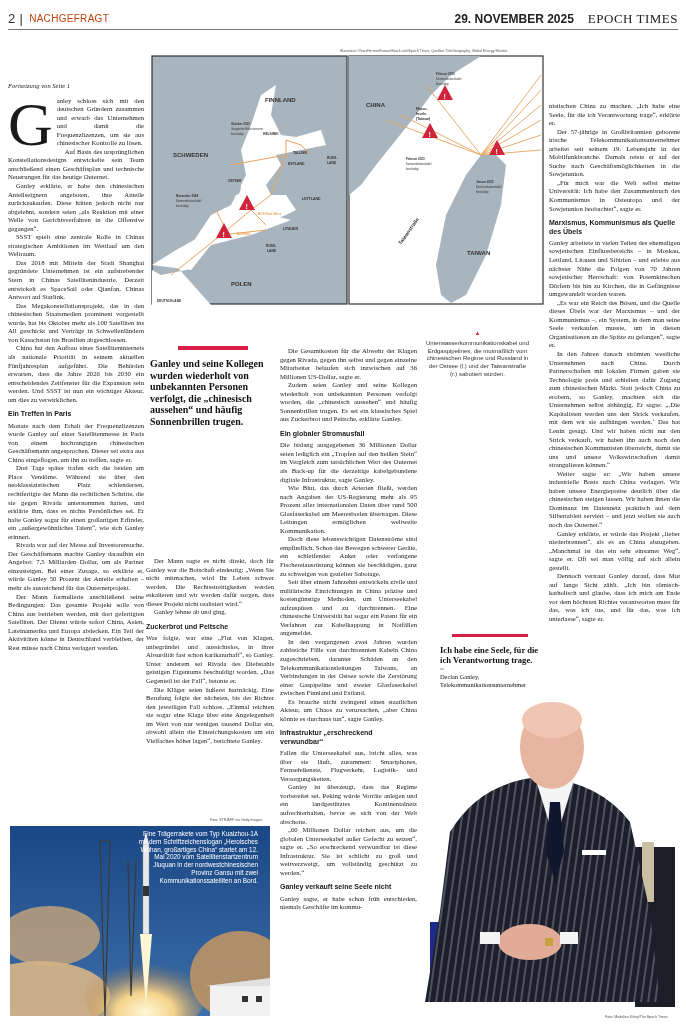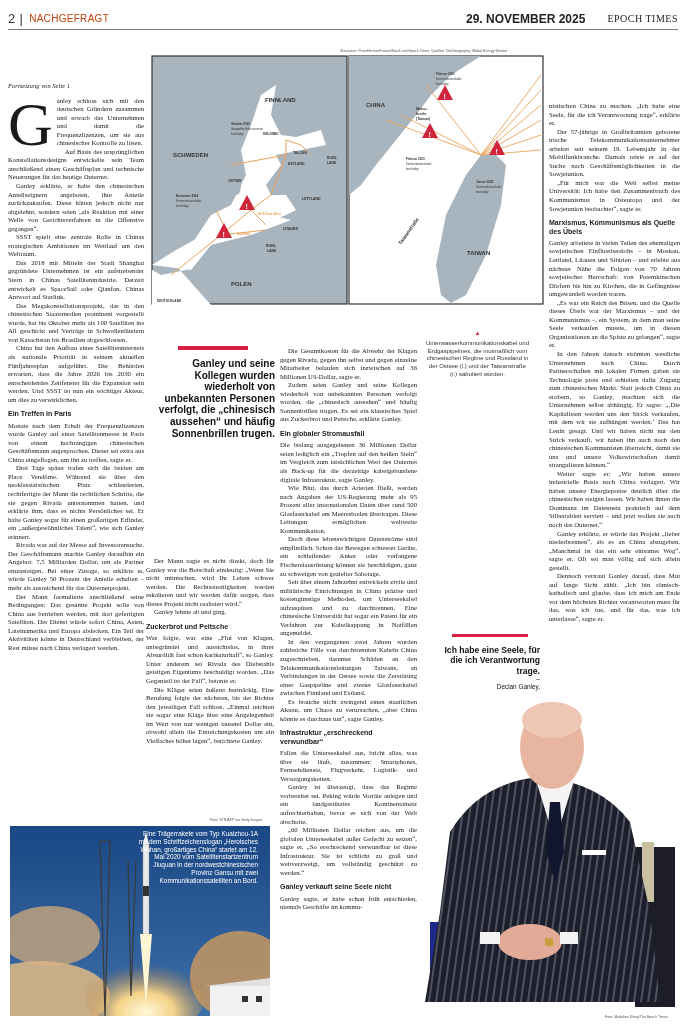--- a/index.html
+++ b/index.html
@@ -3,38 +3,38 @@
 <meta charset="utf-8">
 <style>
   * { box-sizing: border-box; margin: 0; padding: 0; }
   html, body { width: 686px; height: 1024px; background: #fff; overflow: hidden; }
   body { position: relative; font-family: "Liberation Serif", serif; color: #1a1a1a; }
 
   .masthead { position: absolute; left: 8px; top: 8px; width: 670px; height: 22px; border-bottom: 1px solid #777; display: flex; align-items: center; }
   .masthead .pg { font-family: "Liberation Sans", sans-serif; font-size: 13px; color: #333; letter-spacing: .3px; }
   .masthead .section { font-family: "Liberation Sans", sans-serif; font-size: 10px; color: #c2410c; margin-left: 6px; letter-spacing: .3px; }
   .masthead .date { margin-left: auto; font-family: "Liberation Sans", sans-serif; font-size: 12px; font-weight: bold; color: #222; }
-  .masthead .brand { margin-left: 22px; font-family: "Liberation Serif", serif; font-size: 10px; color: #222; letter-spacing: .5px; }
+  .masthead .brand { margin-left: 14px; font-family: "Liberation Serif", serif; font-size: 13px; color: #222; letter-spacing: .5px; }
 
   .col { position: absolute; font-size: 6.7px; line-height: 8.55px; text-align: justify; hyphens: auto; }
   .col p { text-indent: 8px; }
   .col p.noind { text-indent: 0; }
   .col h3 { font-family: "Liberation Sans", sans-serif; font-size: 7px; font-weight: bold; line-height: 8.4px; margin: 6px 0 3px; text-indent: 0; text-align: left; }
   .kicker { font-style: italic; font-size: 6.6px; margin-bottom: 6px; }
   .dropcap { float: left; font-size: 62px; line-height: 50px; margin: 2px 4px 0 0; font-family: "Liberation Serif", serif; }
 
   .credit { font-family: "Liberation Sans", sans-serif; font-size: 3.6px; color: #555; position: absolute; }
 
   .map { position: absolute; left: 151px; top: 55px; width: 393px; height: 250px; }
   .map svg { width: 100%; height: 100%; display: block; }
 
   .caption-map { position: absolute; left: 425px; top: 330px; width: 105px; font-family: "Liberation Sans", sans-serif; font-size: 6px; line-height: 7.8px; text-align: center; color: #333; }
   .caption-map .tri { color: #d0243a; font-size: 6px; display: block; margin-bottom: 2px; }
 
-  .pullquote { position: absolute; text-align: right; font-family: Liberation Sans, sans-serif; font-weight: bold; color: #111; }
+  .pullquote { position: absolute; text-align: left; font-family: Liberation Serif, serif; font-weight: bold; color: #111; }
   .pullquote .bar { background: #d91f45; height: 4px; margin: 0 auto 8px; }
 
   .rocket { position: absolute; left: 10px; top: 826px; width: 260px; height: 190px; overflow: hidden; }
   .rocket svg { width: 100%; height: 100%; display: block; }
   .rocket-caption { position: absolute; right: 12px; top: 4px; width: 120px; font-family: "Liberation Sans", sans-serif; font-size: 6.4px; line-height: 7.8px; color: #fff; text-align: right; }
 
   .portrait { position: absolute; left: 420px; top: 692px; width: 266px; height: 320px; overflow: hidden; }
   .portrait svg { width: 100%; height: 100%; display: block; }
 </style>
 </head>

